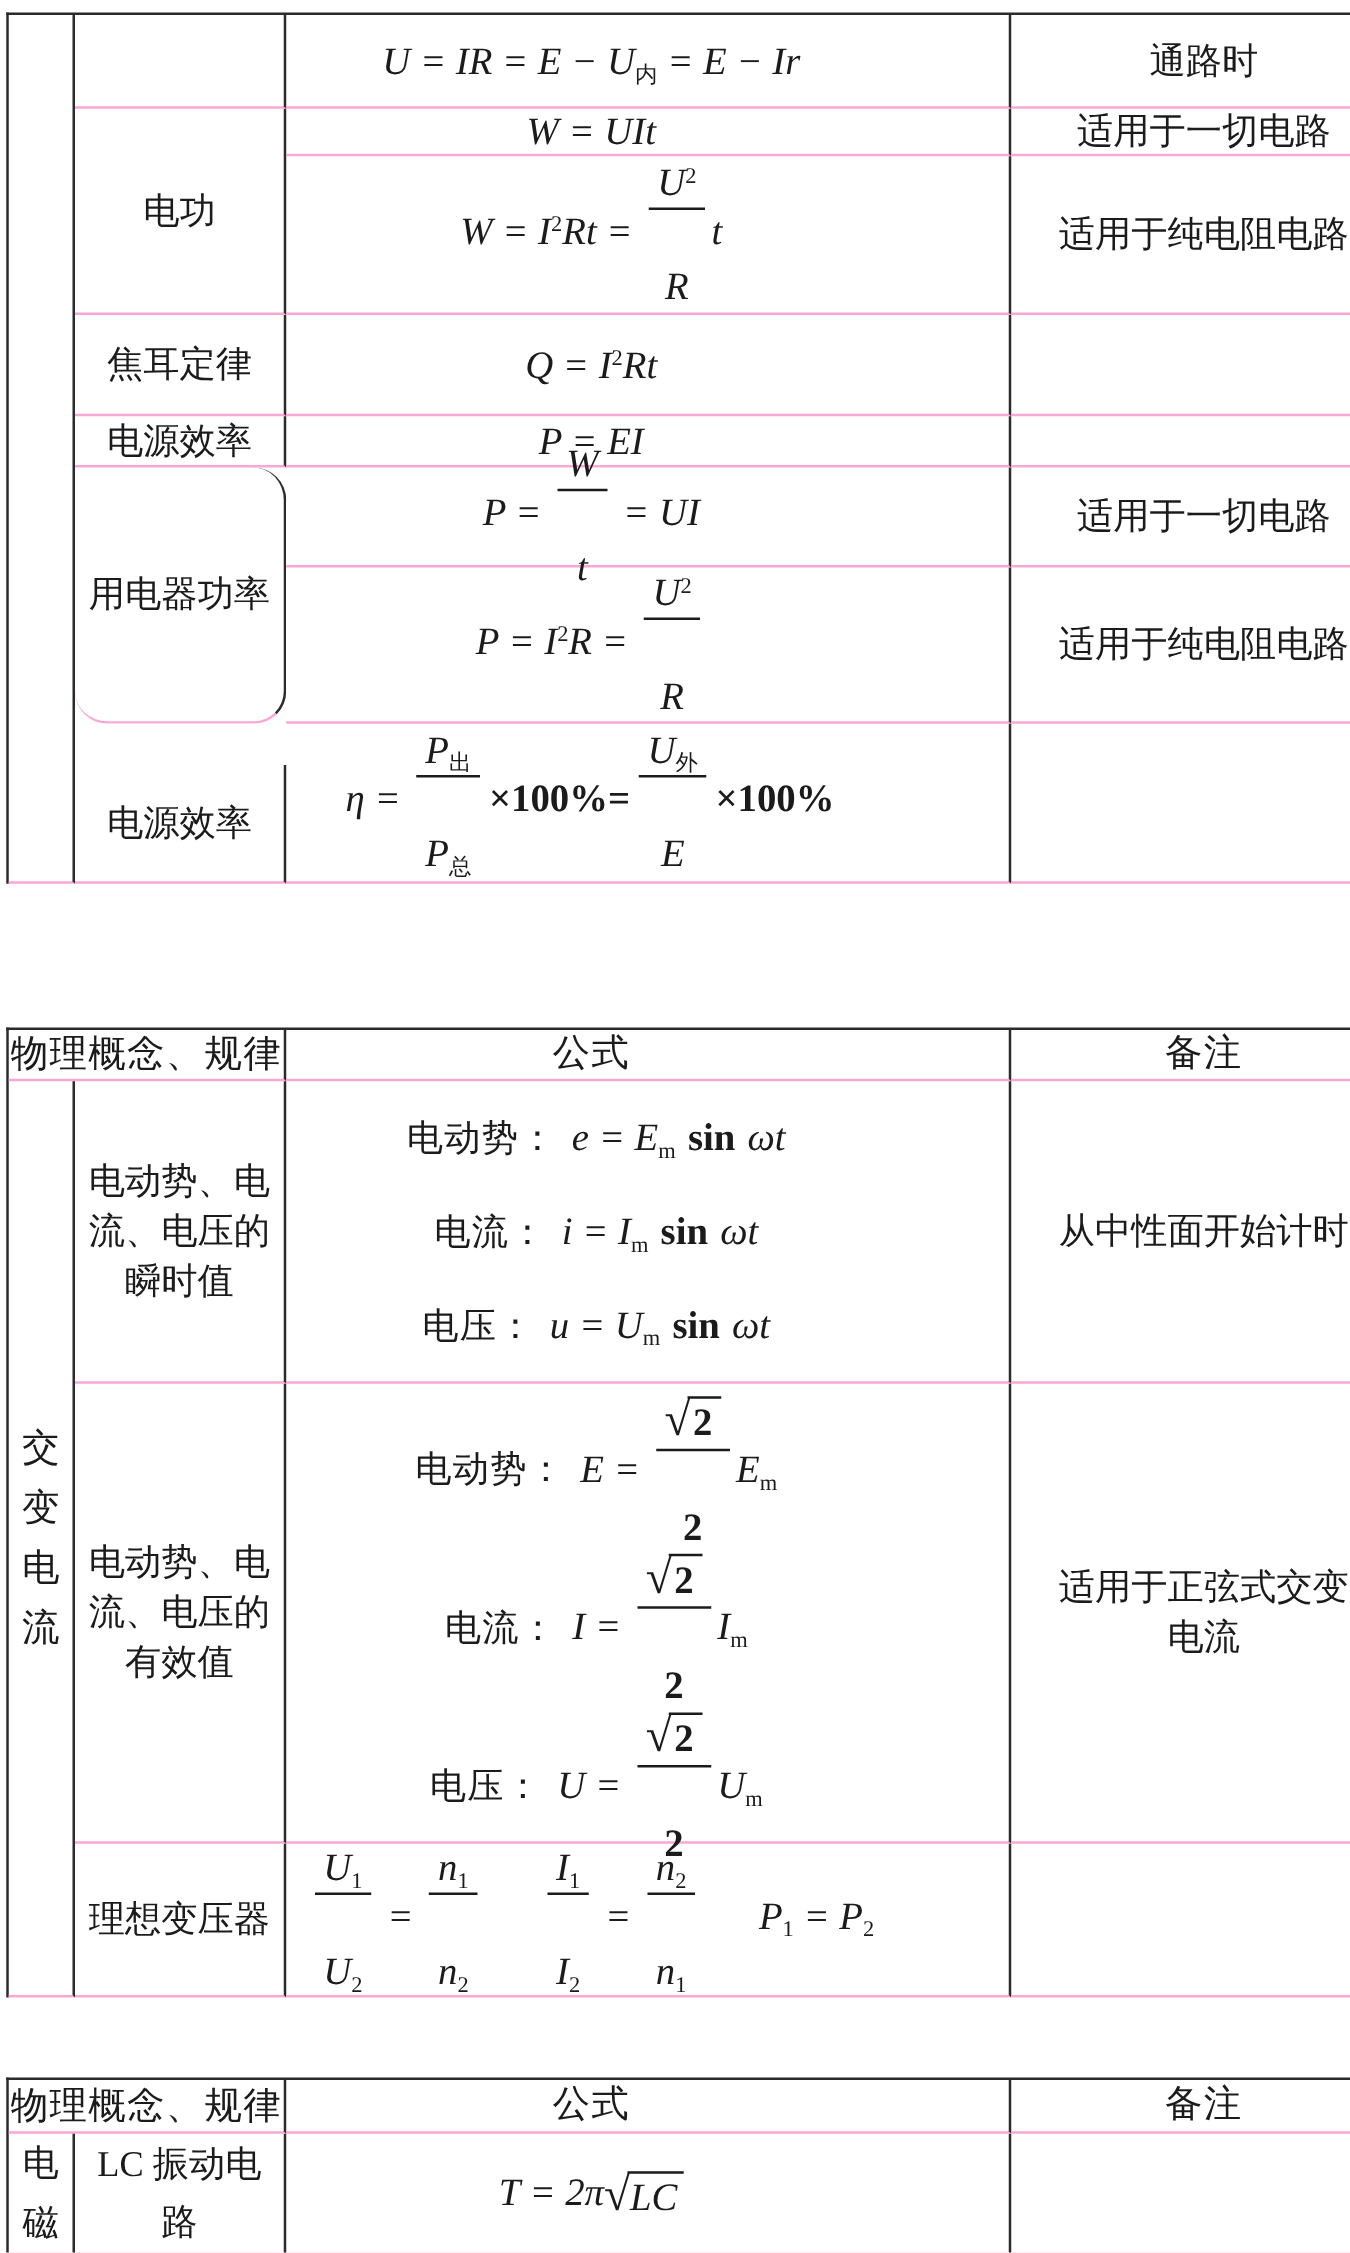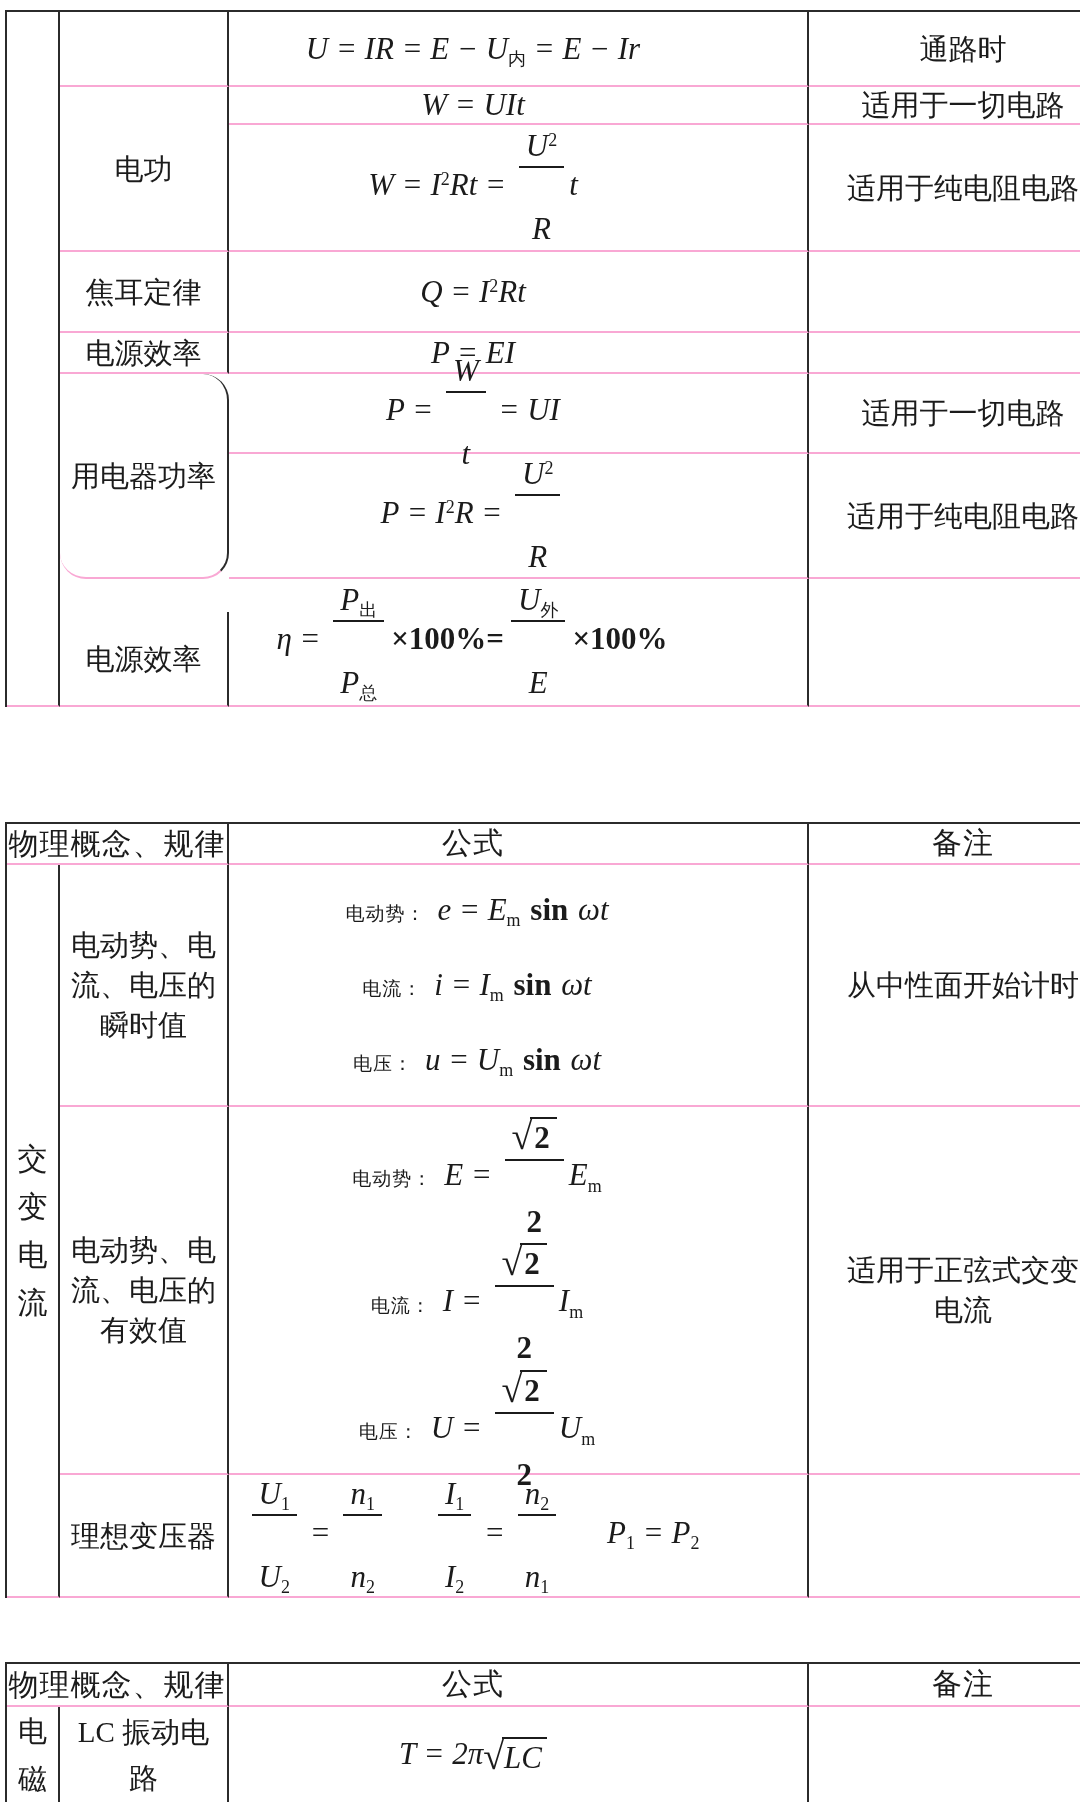--- a/index.html
+++ b/index.html
@@ -21,21 +21,21 @@
   }
   .pre{white-space:pre-line;text-align:center;line-height:40px;width:100%;}
   .vcat{white-space:pre-line;text-align:center;line-height:48px;font-size:30px;width:100%;}
   .hdr{font-size:30px;letter-spacing:1px;}
   
   .fcell{padding-right:90px;}
   .fcol{flex-direction:column;justify-content:space-around;padding:8px 90px 8px 8px;}
   .formula{font-size:31px;white-space:nowrap;}
   .mi{font-style:italic;}
   .mr{font-style:normal;margin:0 2px;font-weight:bold;}
-  .mc{font-style:normal;font-size:19px;margin-right:12px;letter-spacing:1px;}
+  .mc{font-style:normal;font-size:29px;margin-right:12px;letter-spacing:1px;}
   sub,sup{font-style:normal;font-size:0.58em;line-height:0;}
   sub{vertical-align:-0.35em;}
   sup{vertical-align:0.55em;}
   .frac{
     display:inline-flex;flex-direction:column;align-items:center;
     vertical-align:middle;margin:0 5px;gap:42px;
   }
   .frac>.num{border-bottom:2px solid #1b1b1b;}
   .frac>.num,.frac>.den{padding:2px 7px;line-height:1.12;text-align:center;}
   .sq{display:inline-flex;align-items:flex-start;vertical-align:middle;}

